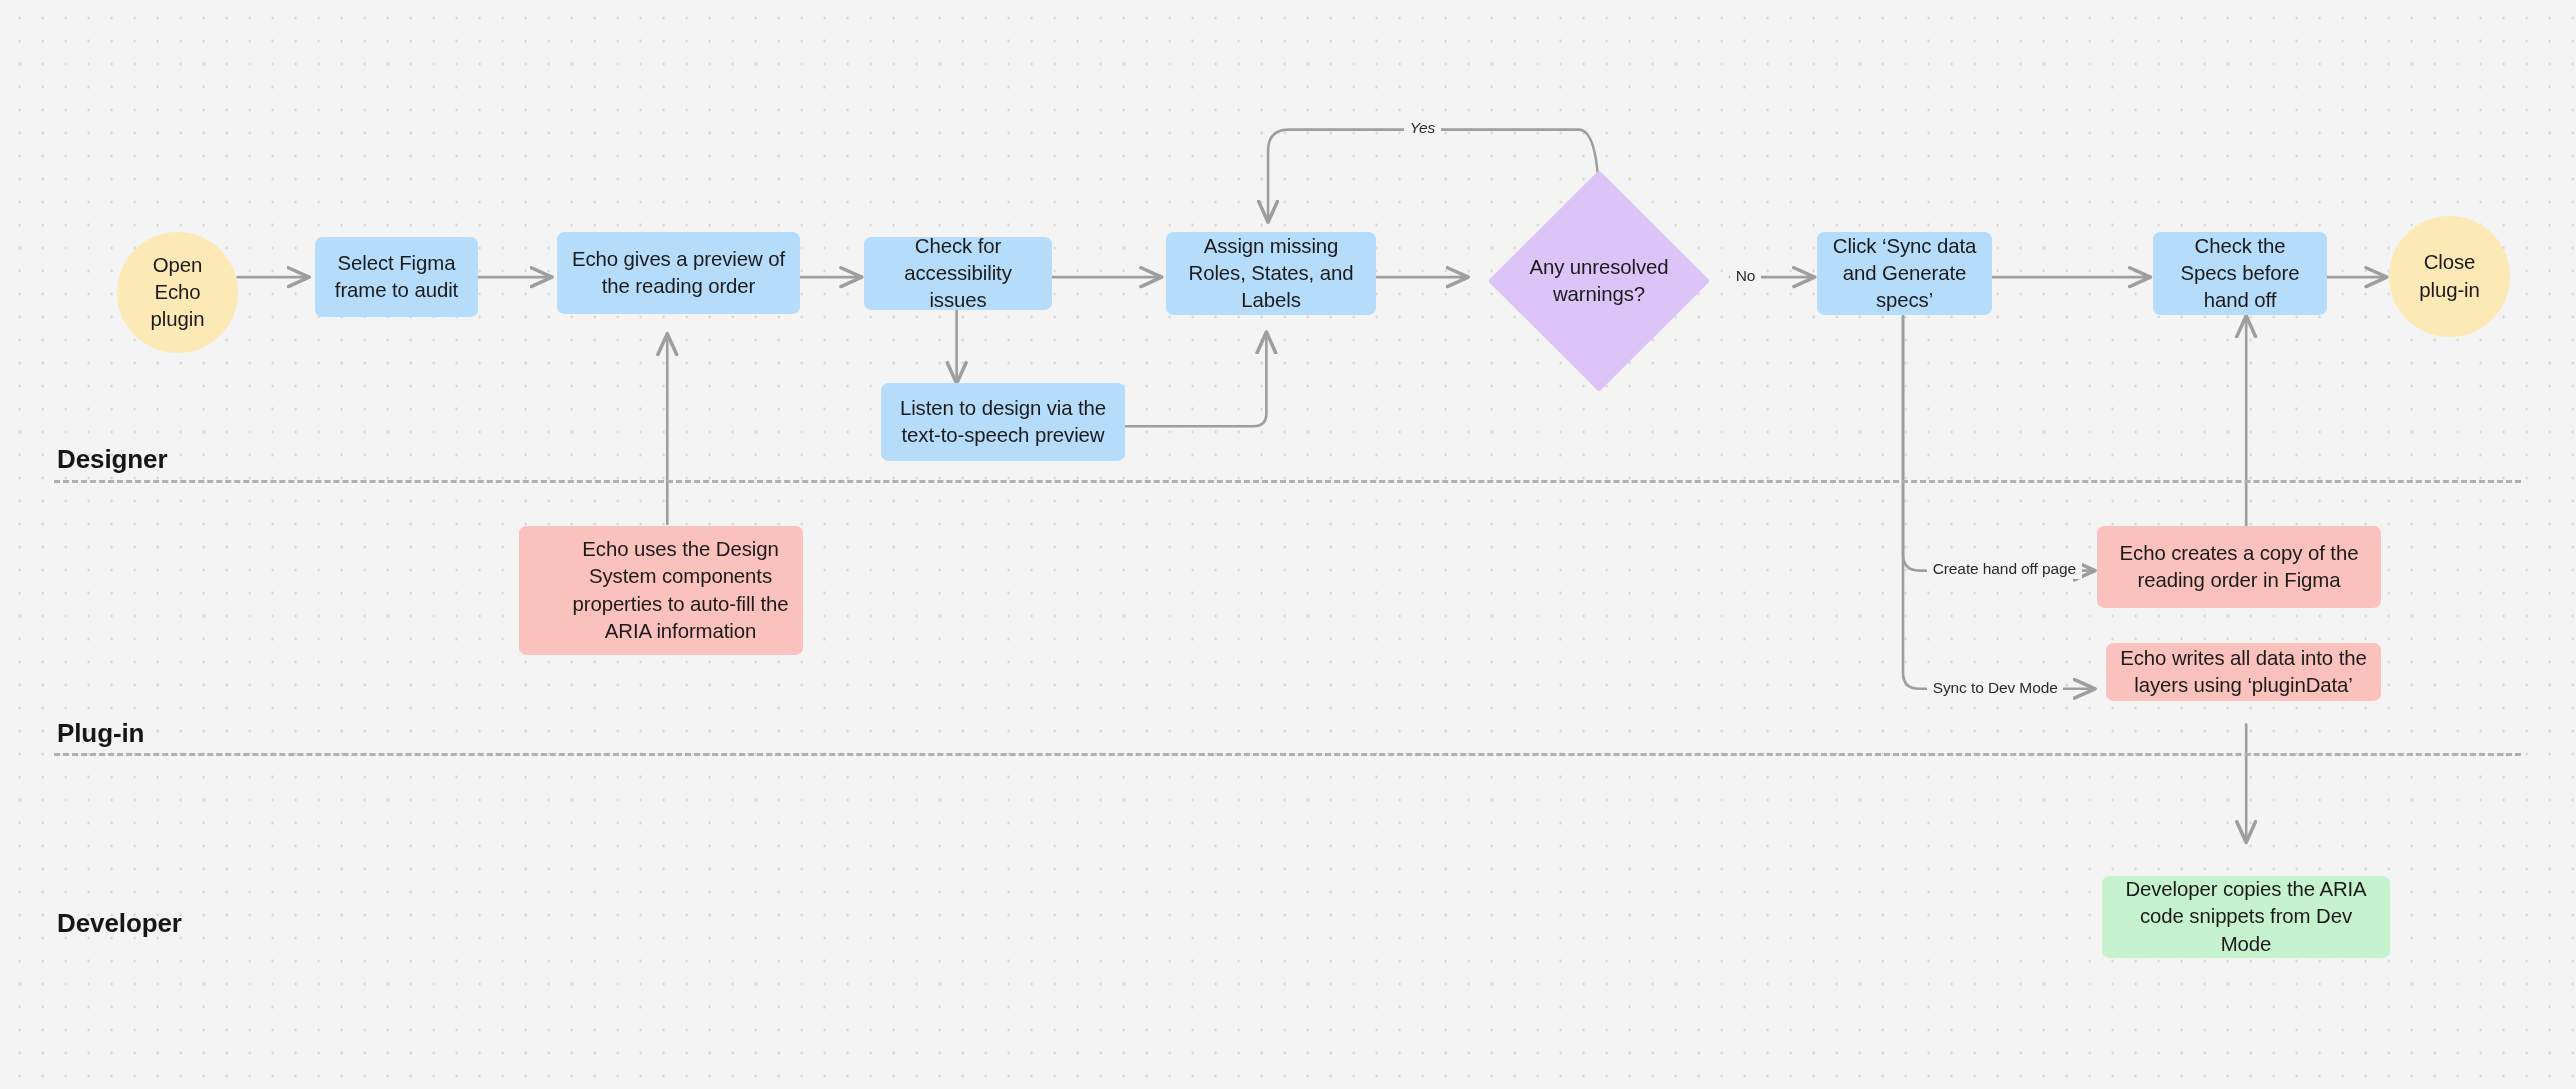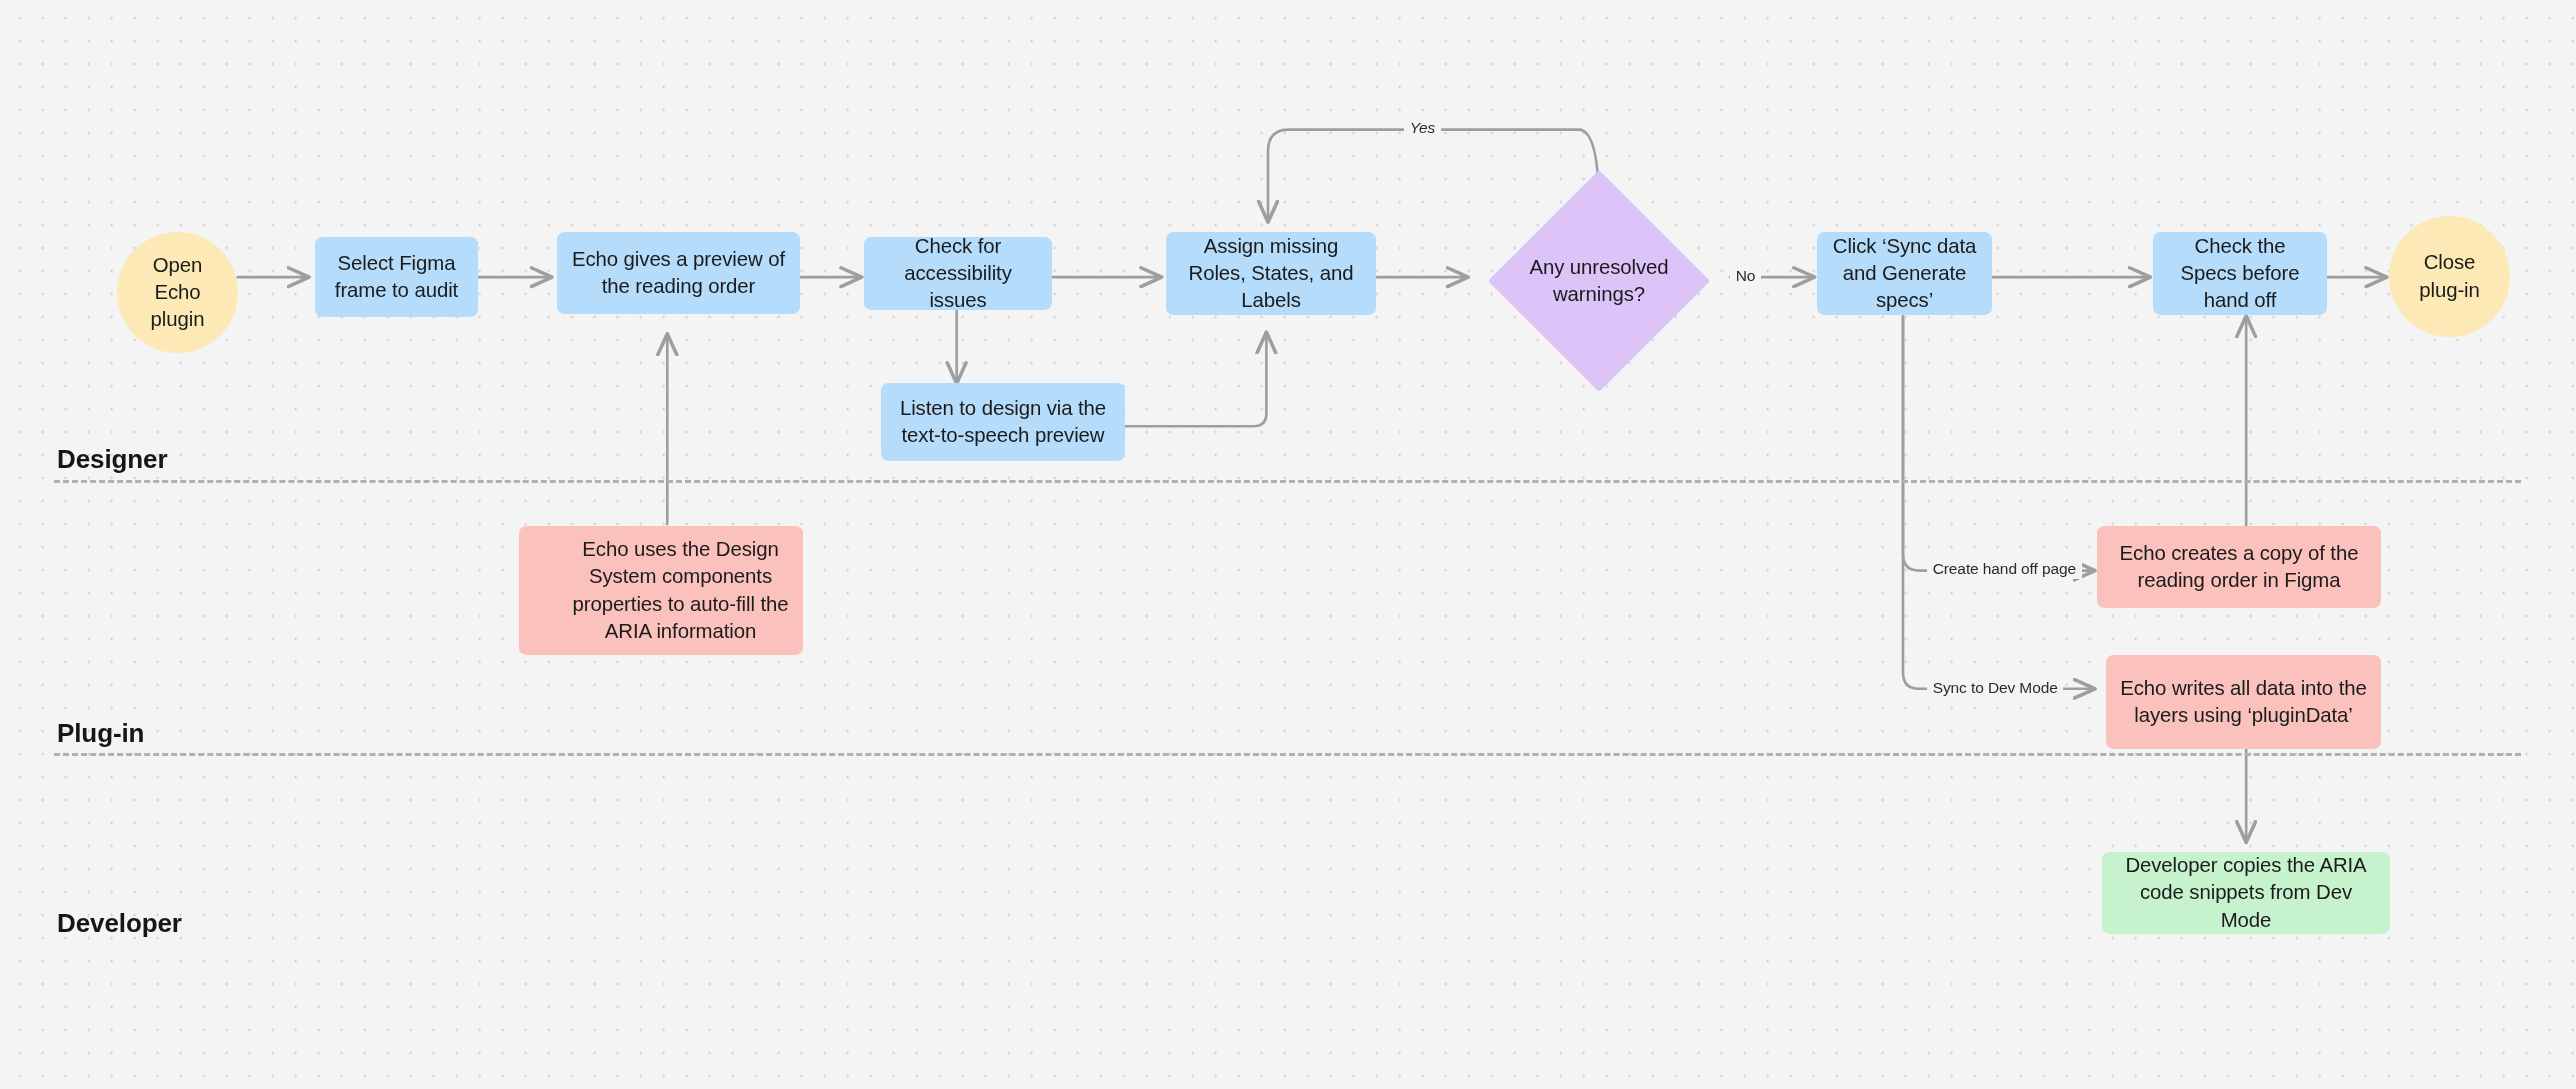--- a/index.html
+++ b/index.html
@@ -180,25 +180,25 @@
   </div>
 
   <div class="node plugin-note" style="left:519px; top:526px; width:284px; height:129px;padding-left:39px;">
     <span class="txt">Echo uses the Design System components properties to auto-fill the ARIA information</span>
   </div>
 
   <div class="node plugin-note" style="left:2097px; top:526px; width:284px; height:82px;">
     <span class="txt">Echo creates a copy of the reading order in Figma</span>
   </div>
 
-  <div class="node plugin-note" style="left:2106px; top:643px; width:275px; height:94px;margin-top:12px;">
+  <div class="node plugin-note" style="left:2106px; top:643px; width:275px; height:58px;">
     <span class="txt">Echo writes all data into the layers using ‘pluginData’</span>
   </div>
 
-  <div class="node dev-note" style="left:2102px; top:852px; width:288px; height:82px;">
+  <div class="node dev-note" style="left:2102px; top:876px; width:288px; height:82px;">
     <span class="txt">Developer copies the ARIA code snippets from Dev Mode</span>
   </div>
 
   <span class="edge-label" style="left:1404px; top:118px;font-style:italic;">Yes</span>
 
   <span class="edge-label" style="left:1730px; top:266px;">No</span>
 
   <span class="edge-label" style="left:1927px; top:559px;">Create hand off page</span>
 
   <span class="edge-label" style="left:1927px; top:678px;">Sync to Dev Mode</span>

